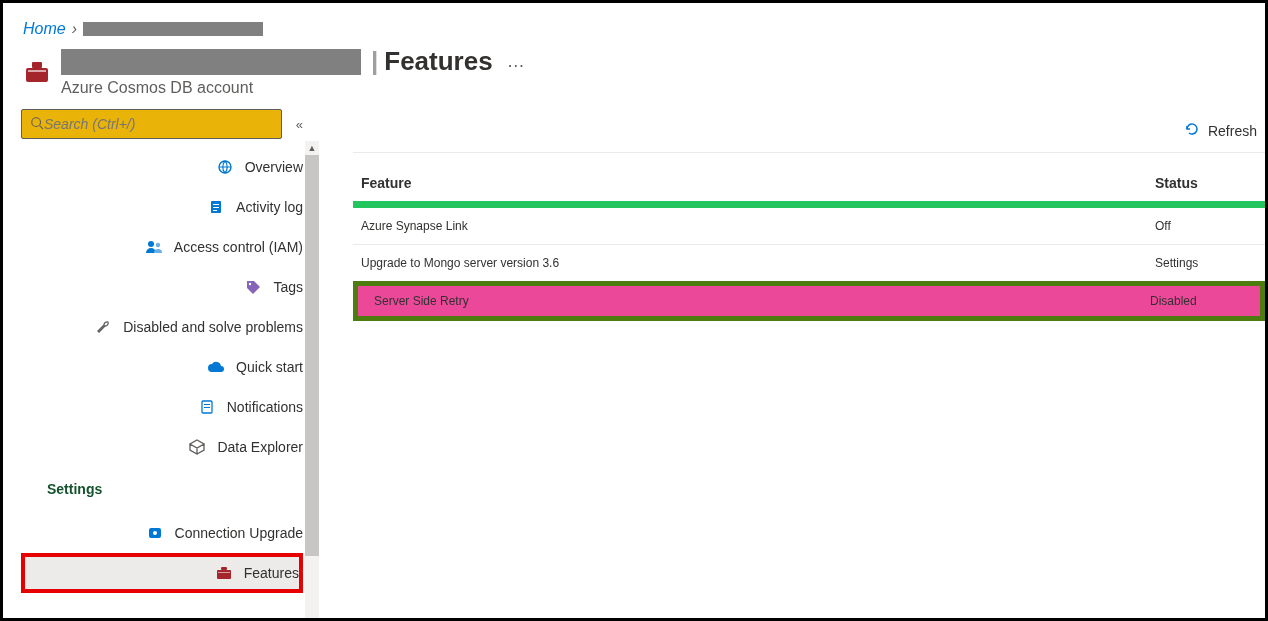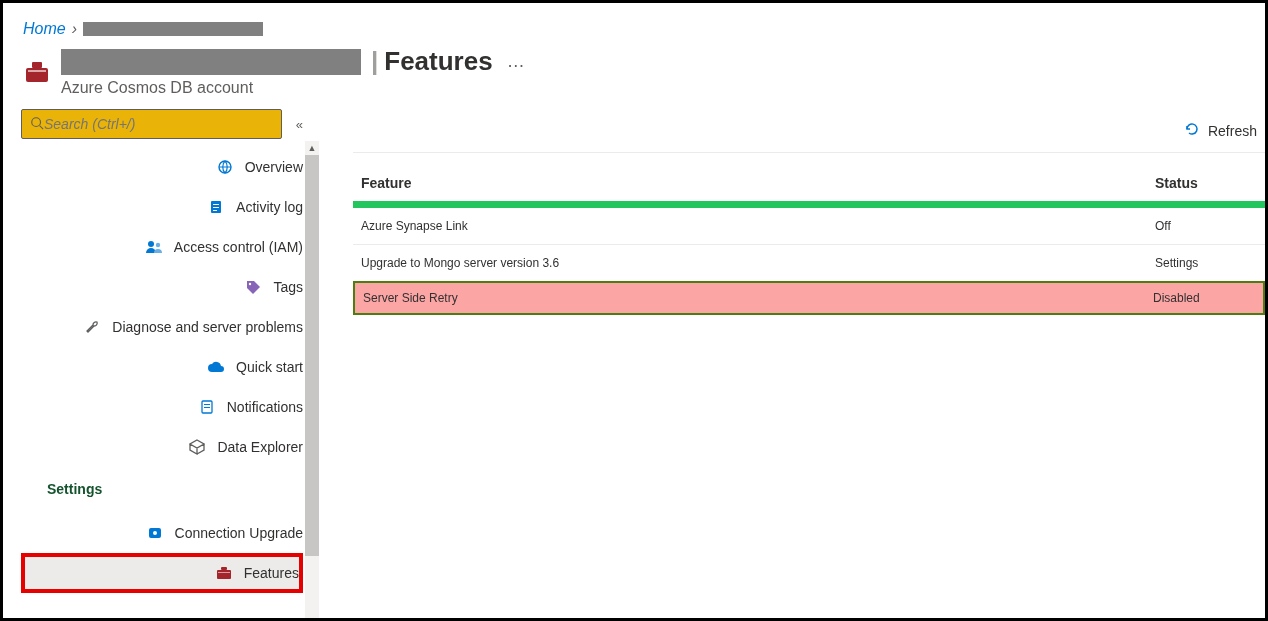--- a/index.html
+++ b/index.html
@@ -154,23 +154,23 @@
     .col-status { width: 110px; }
     .table-row {
       display: flex;
       border-bottom: 1px solid #edebe9;
       padding: 11px 0 11px 8px;
       font-size: 12px;
       cursor: pointer;
       align-items: center;
     }
     .table-row.highlighted {
-      border: 2px solid #4d7c0f;
-      background: #fca5a5;
-      padding: 8px 0 8px 8px;
+      border: 5px solid #4d7c0f;
+      background: #ec4899;
+      padding: 8px 0 8px 16px;
       margin-top: -1px;
     }
   </style>
 </head>
 <body>
 
 <div class="breadcrumb">
   <a href="#">Home</a>
   <span class="breadcrumb-sep">›</span>
   <span class="bc-redact"></span>
@@ -250,21 +250,21 @@
             </svg>
           </span>
         <span class="nav-label">Tags</span>
       </li>
       <li class="nav-item">
         <span class="nav-icon">
             <svg width="16" height="16" viewBox="0 0 16 16">
               <path d="M13 3 a3 3 0 0 0 -4 3 L3 12 l1 1 L10 7 a3 3 0 0 0 3 -4 Z" fill="none" stroke="#605e5c" stroke-width="1.3"></path>
             </svg>
           </span>
-        <span class="nav-label">Diagnose and server problems</span>
+        <span class="nav-label">Disabled and solve problems</span>
       </li>
       <li class="nav-item">
         <span class="nav-icon">
             <svg width="18" height="14" viewBox="0 0 18 14">
               <path d="M5 12 a4 4 0 0 1 0 -8 a5 5 0 0 1 9 2 a3 3 0 0 1 0 6 Z" fill="#0078d4"></path>
             </svg>
           </span>
         <span class="nav-label">Quick start</span>
       </li>
       <li class="nav-item">

